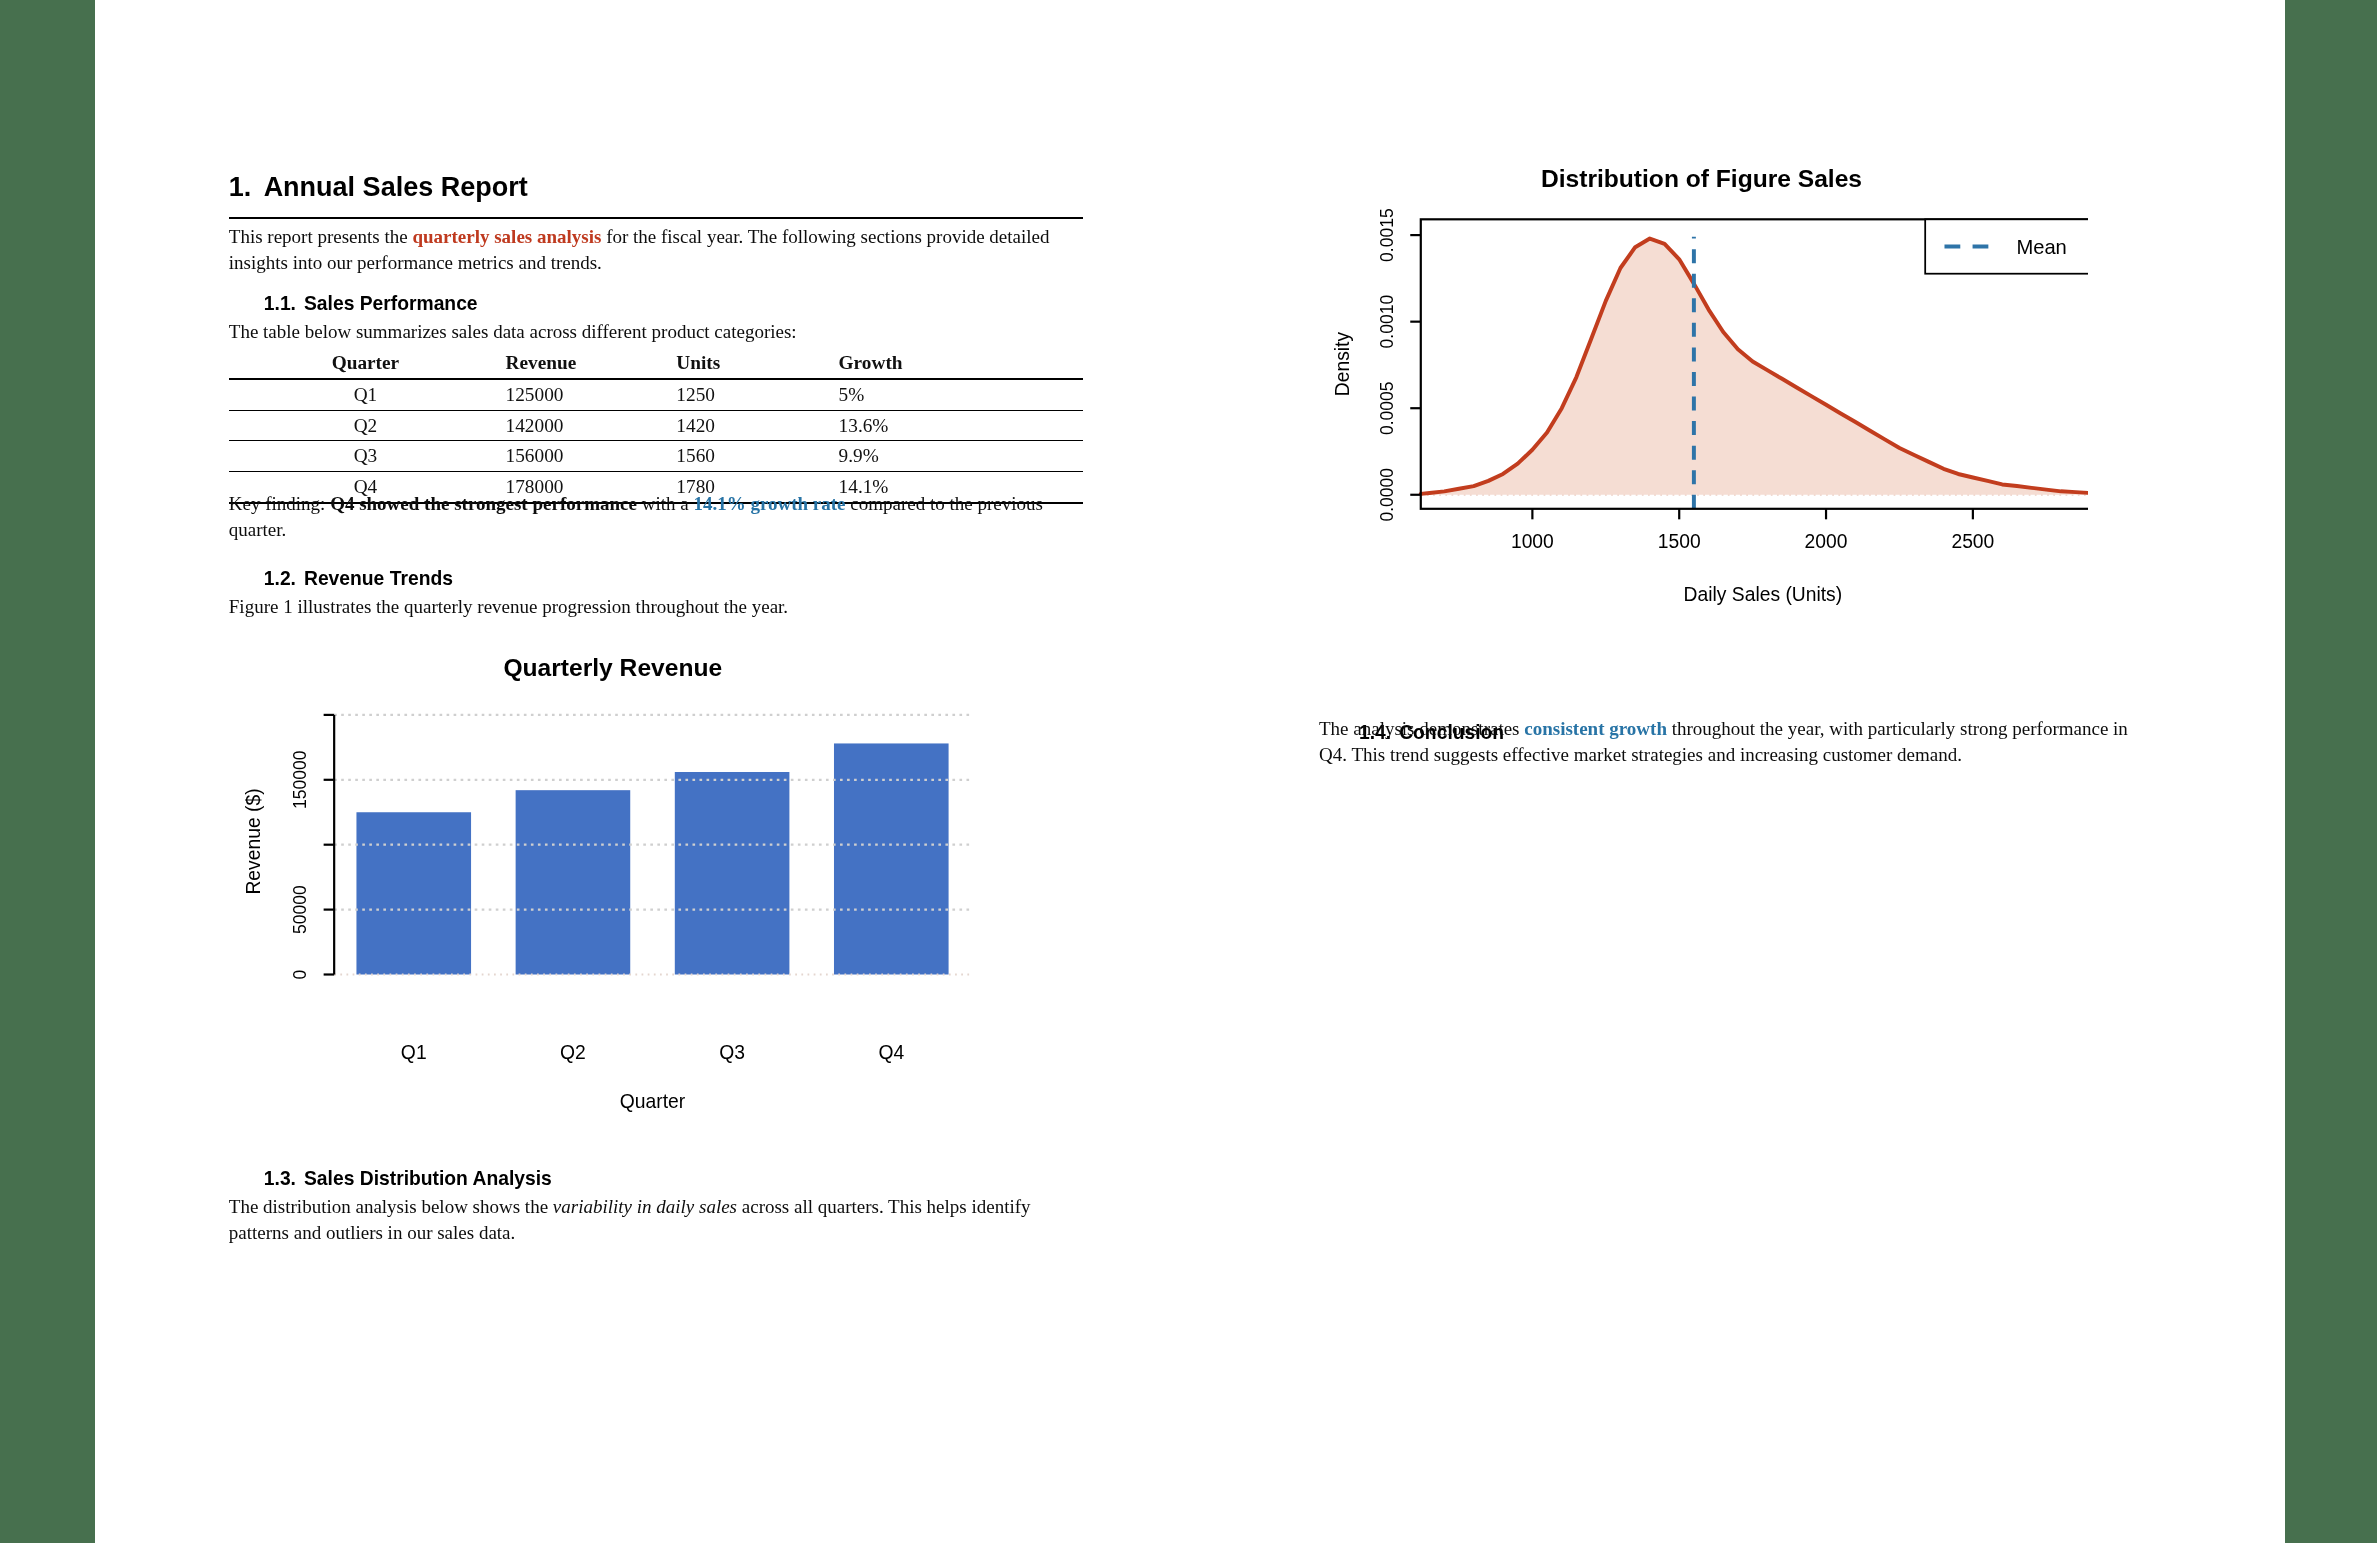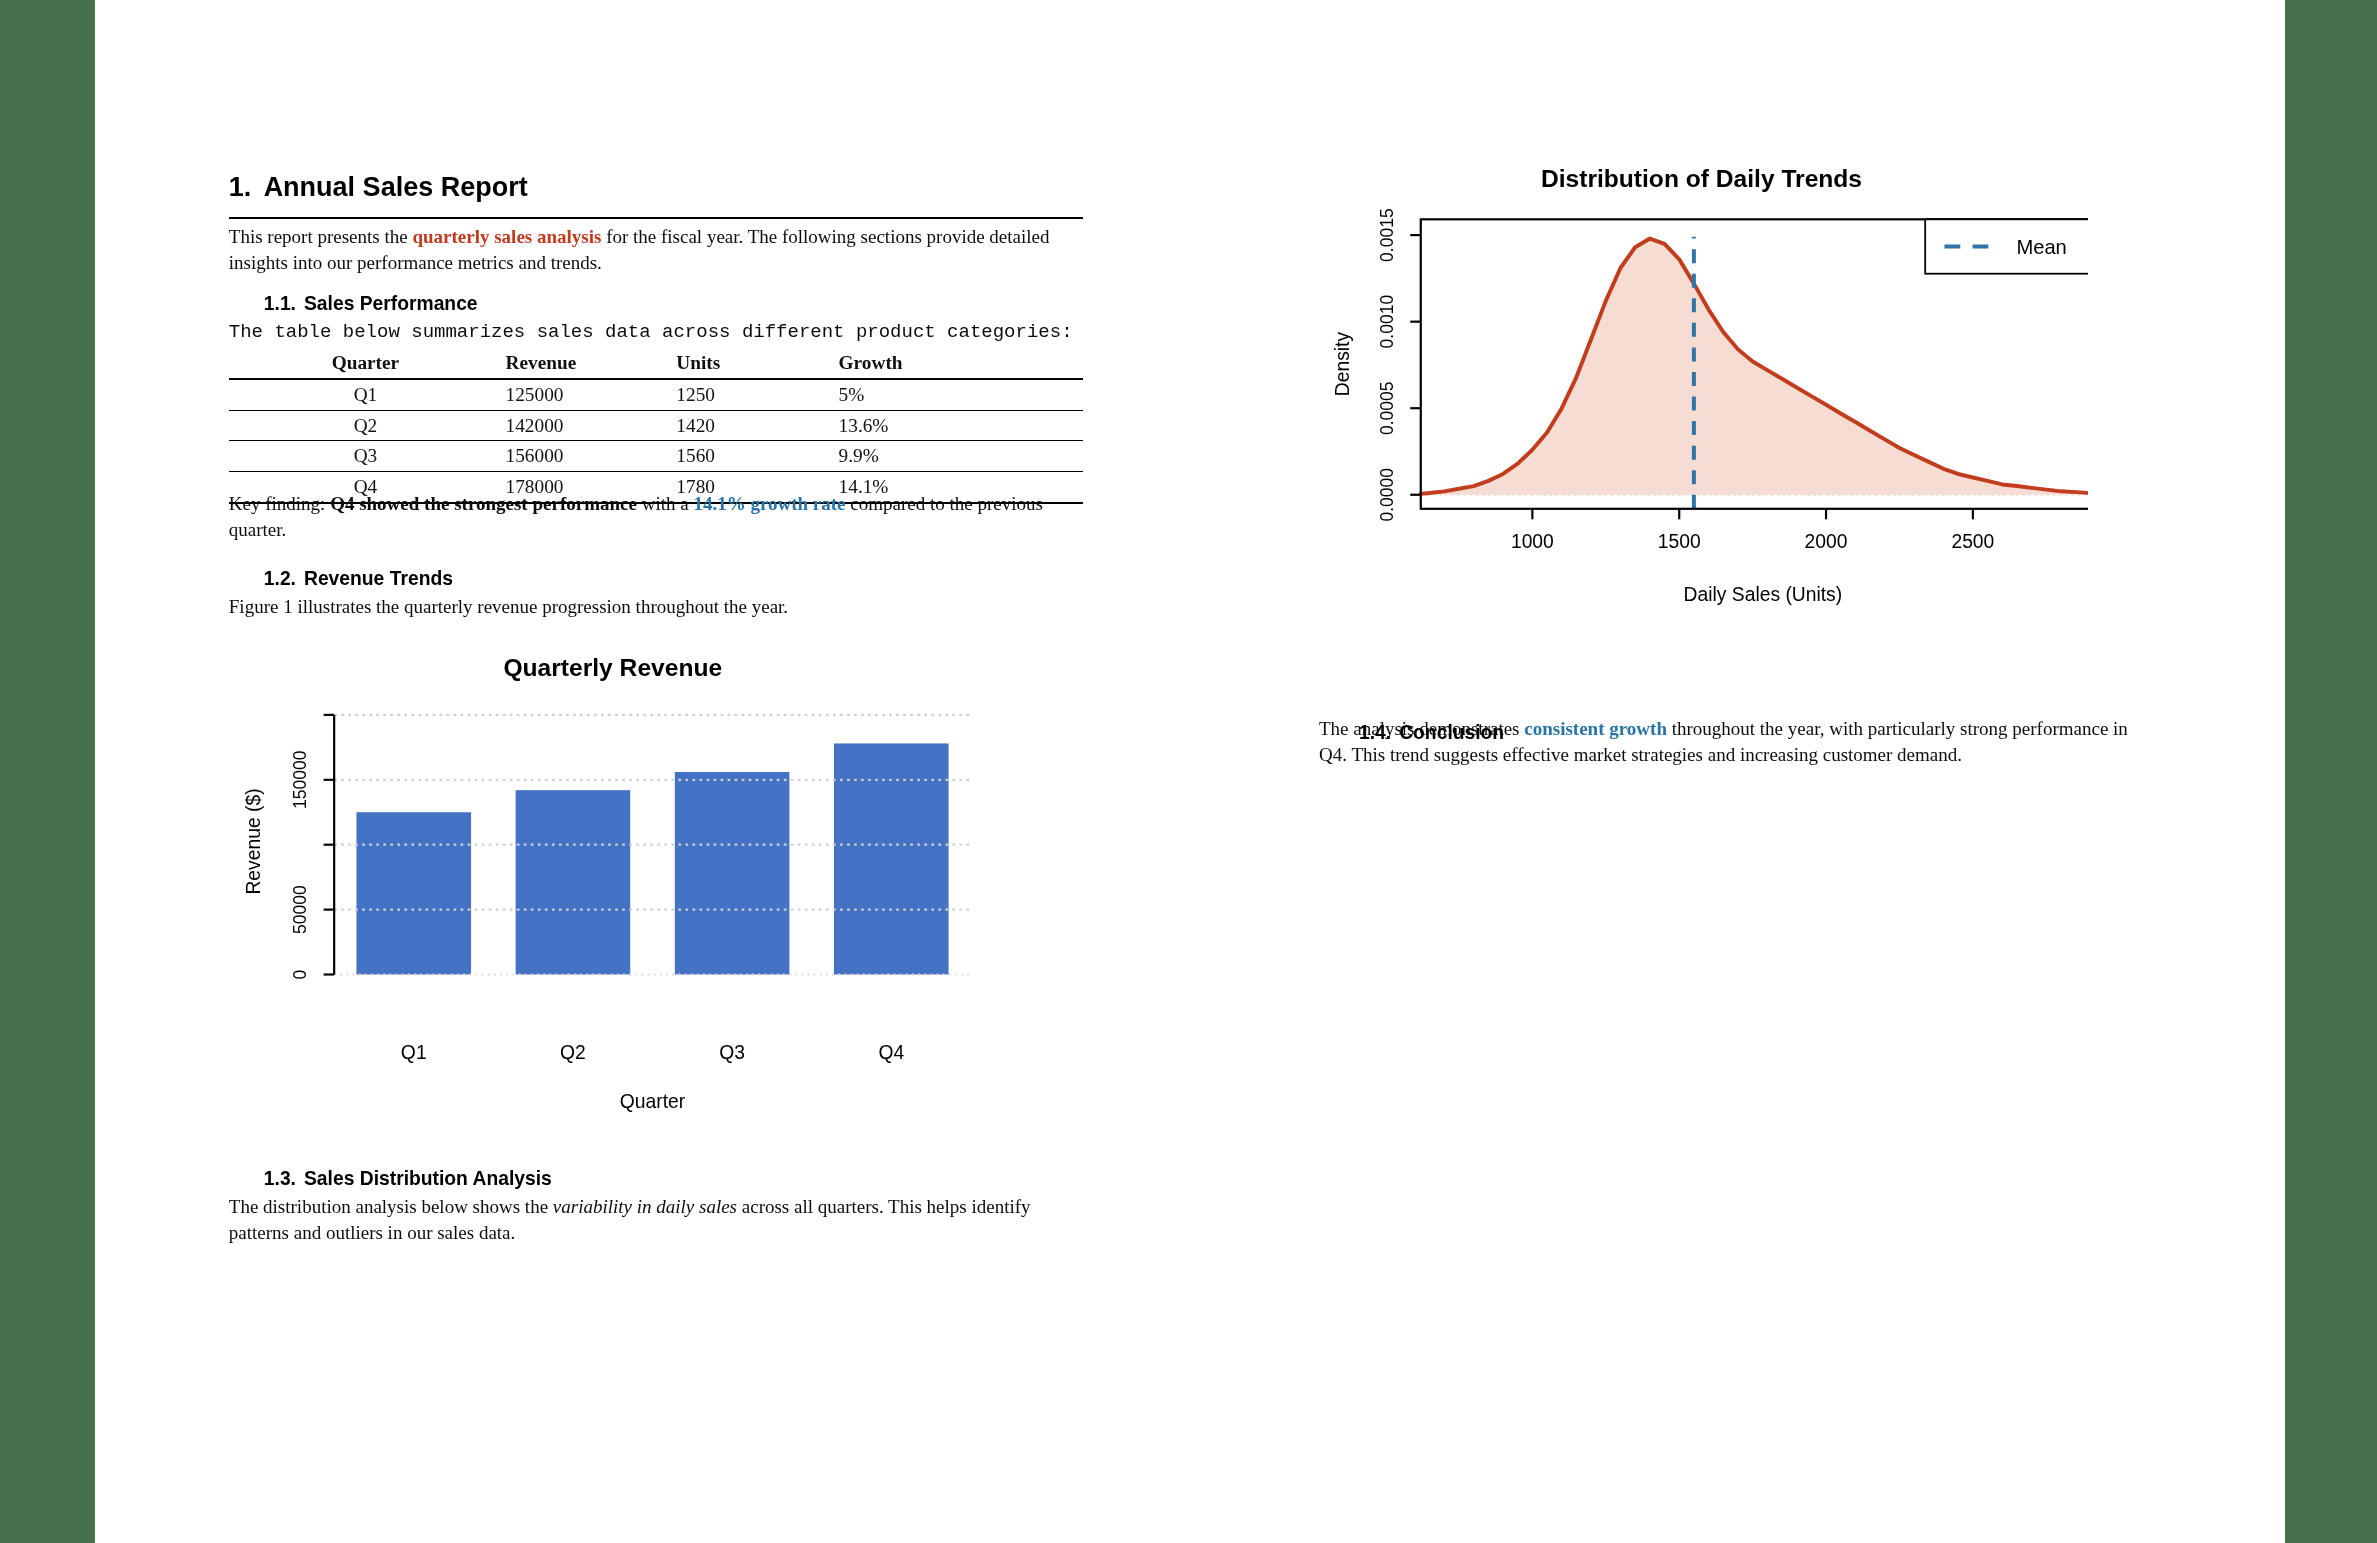--- a/index.html
+++ b/index.html
@@ -40,21 +40,21 @@
   <div class="pages">
 
     <div class="page page-left">
 
       <h1 class="abs" style="left:132px;top:169px;width:854px;"><span class="num">1.</span><span>Annual Sales Report</span></h1>
       <div class="abs rule" style="left:132px;top:188px;width:854px;height:26px;"></div>
 
       <p class="abs" style="left:132px;top:221px;width:854px;"><span>This report presents the </span><span class="red">quarterly sales analysis</span><span> for the fiscal year. The following sections provide detailed insights into our performance metrics and trends.</span></p>
 
       <h2 class="abs" style="left:167px;top:290px;"><span class="num-small">1.1.</span><span>Sales Performance</span></h2>
-      <p class="abs" style="left:132px;top:316px;width:854px;font-family:Liberation Mono, monospace;">The table below summarizes sales data across different product categories:</p>
+      <p class="abs" style="left:132px;top:316px;width:854px;">The table below summarizes sales data across different product categories:</p>
 
       <table class="sales abs" style="left:132px;top:346px;">
         <colgroup>
           <col style="width:32%">
             <col style="width:20%">
             <col style="width:19%">
             <col style="width:29%">
         </colgroup>
         <thead>
           <tr>
@@ -127,21 +127,21 @@
           </svg>
       </div>
 
       <h2 class="abs" style="left:167px;top:1165px;"><span class="num-small">1.3.</span><span>Sales Distribution Analysis</span></h2>
       <p class="abs" style="left:132px;top:1191px;width:854px;"><span>The distribution analysis below shows the </span><span class="i">variability in daily sales</span><span> across all quarters. This helps identify patterns and outliers in our sales data.</span></p>
     </div>
 
     <div class="page page-right">
 
       <div class="abs" style="left:123px;top:162px;width:773px;">
-        <div class="chart-title">Distribution of Daily Trends</div>
+        <div class="chart-title">Distribution of Figure Sales</div>
         <svg id="density-chart" width="773" height="443" viewBox="0 0 880 505">
             <line x1="120" x2="900" y1="344" y2="344" stroke="#ecd0c5" stroke-width="2" stroke-dasharray="2 5"></line>
             <path d="M120.0,343.0 L130.0,342.0 L146.8,340.1 L163.5,337.1 L180.3,334.1 L197.0,328.2 L213.7,320.3 L230.5,308.5 L247.2,292.7 L263.9,273.0 L280.7,245.3 L297.4,209.8 L314.2,166.4 L330.9,123.0 L347.6,85.5 L364.4,61.8 L381.1,51.9 L397.9,57.9 L414.6,75.6 L431.3,103.3 L448.1,132.9 L464.8,158.5 L481.5,178.2 L498.3,192.1 L515.0,201.9 L531.8,211.8 L548.5,221.7 L565.2,231.5 L582.0,241.4 L598.7,251.3 L615.5,261.1 L632.2,271.0 L648.9,280.9 L665.7,290.7 L682.4,298.6 L699.1,306.5 L715.9,314.4 L732.6,320.3 L749.4,324.3 L766.1,328.2 L782.8,332.2 L799.6,334.1 L816.3,336.1 L833.0,338.1 L849.8,340.1 L866.5,341.0 L883.3,342.0 L900.0,342.0 L900.0,344 L120.0,344 Z" fill="#f5ddd3" stroke="none"></path>
             <path d="M120.0,343.0 L130.0,342.0 L146.8,340.1 L163.5,337.1 L180.3,334.1 L197.0,328.2 L213.7,320.3 L230.5,308.5 L247.2,292.7 L263.9,273.0 L280.7,245.3 L297.4,209.8 L314.2,166.4 L330.9,123.0 L347.6,85.5 L364.4,61.8 L381.1,51.9 L397.9,57.9 L414.6,75.6 L431.3,103.3 L448.1,132.9 L464.8,158.5 L481.5,178.2 L498.3,192.1 L515.0,201.9 L531.8,211.8 L548.5,221.7 L565.2,231.5 L582.0,241.4 L598.7,251.3 L615.5,261.1 L632.2,271.0 L648.9,280.9 L665.7,290.7 L682.4,298.6 L699.1,306.5 L715.9,314.4 L732.6,320.3 L749.4,324.3 L766.1,328.2 L782.8,332.2 L799.6,334.1 L816.3,336.1 L833.0,338.1 L849.8,340.1 L866.5,341.0 L883.3,342.0 L900.0,342.0" fill="none" stroke="#c23d1e" stroke-width="4.5" stroke-linejoin="round" stroke-linecap="round"></path>
             <line x1="431.3304721030043" x2="431.3304721030043" y1="360" y2="50" stroke="#2e74a8" stroke-width="4.5" stroke-dasharray="16 12"></line>
             <rect x="120" y="30" width="780" height="330" fill="none" stroke="#000" stroke-width="2.5"></rect>
             <line x1="108" x2="120" y1="344" y2="344" stroke="#000" stroke-width="2.5"></line>
             <text x="88" y="344" text-anchor="middle" font-size="20" transform="rotate(-90 88 344)">0.0000</text>
             <line x1="108" x2="120" y1="245.33333333333334" y2="245.33333333333334" stroke="#000" stroke-width="2.5"></line>
             <text x="88" y="245.33333333333334" text-anchor="middle" font-size="20" transform="rotate(-90 88 245.33333333333334)">0.0005</text>

